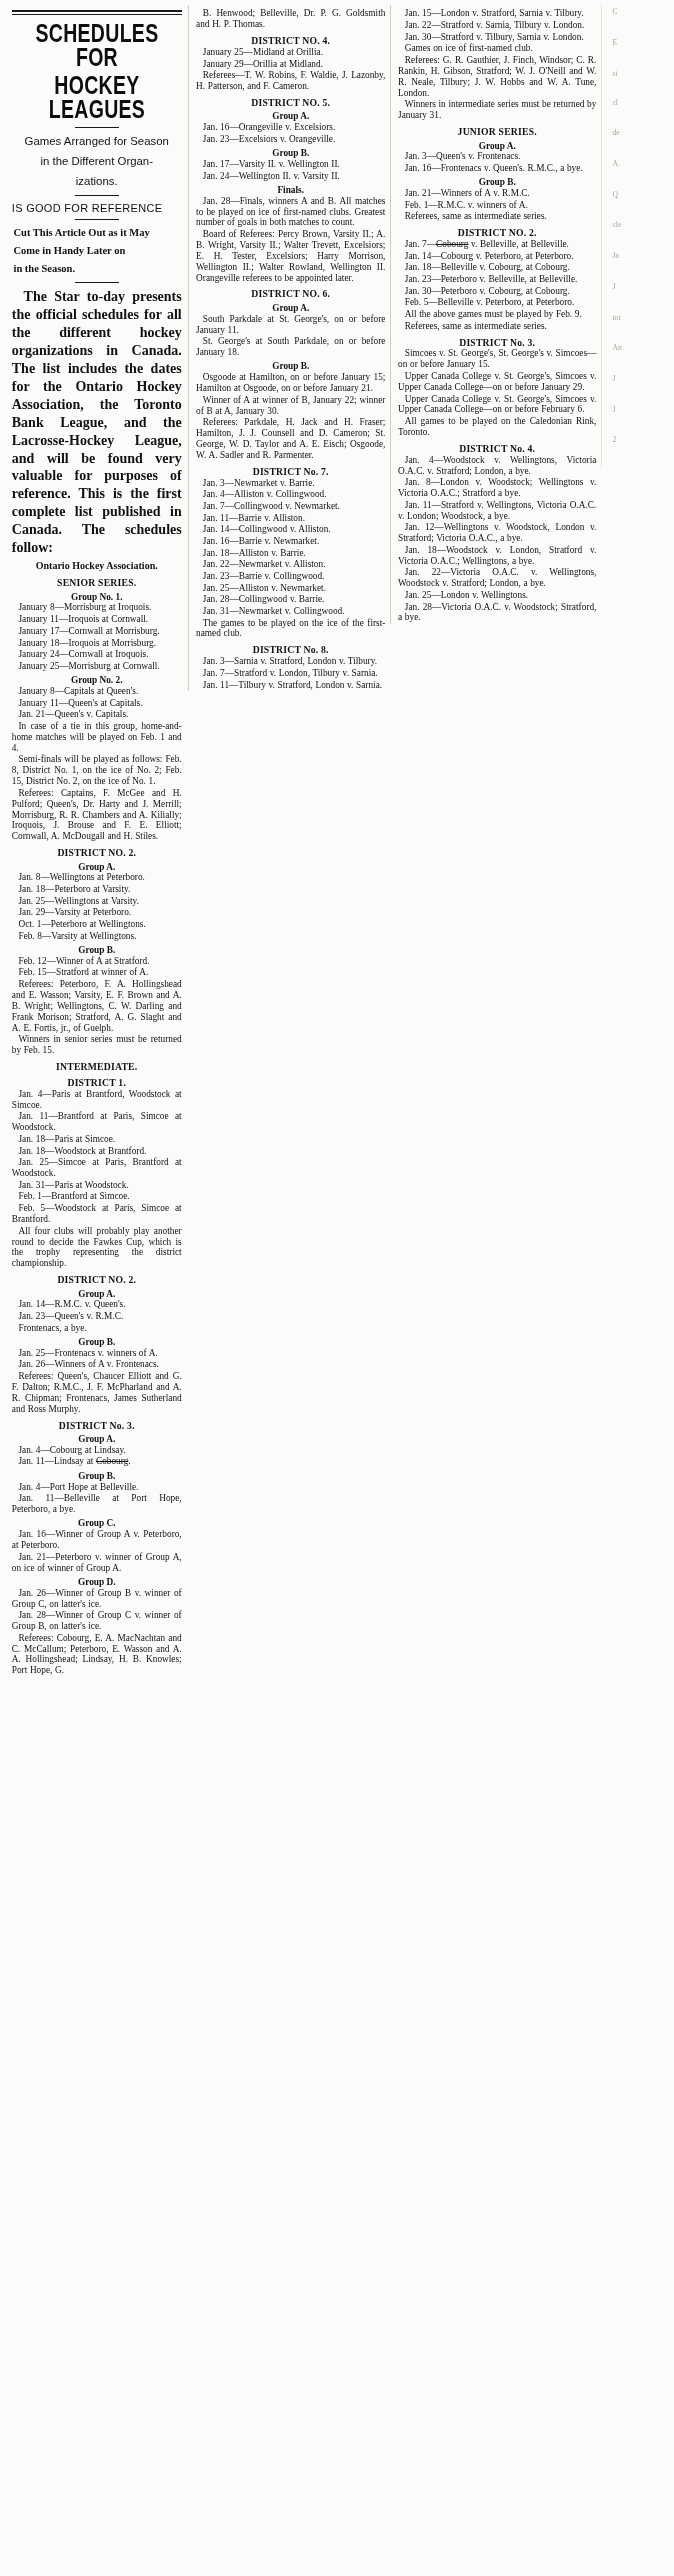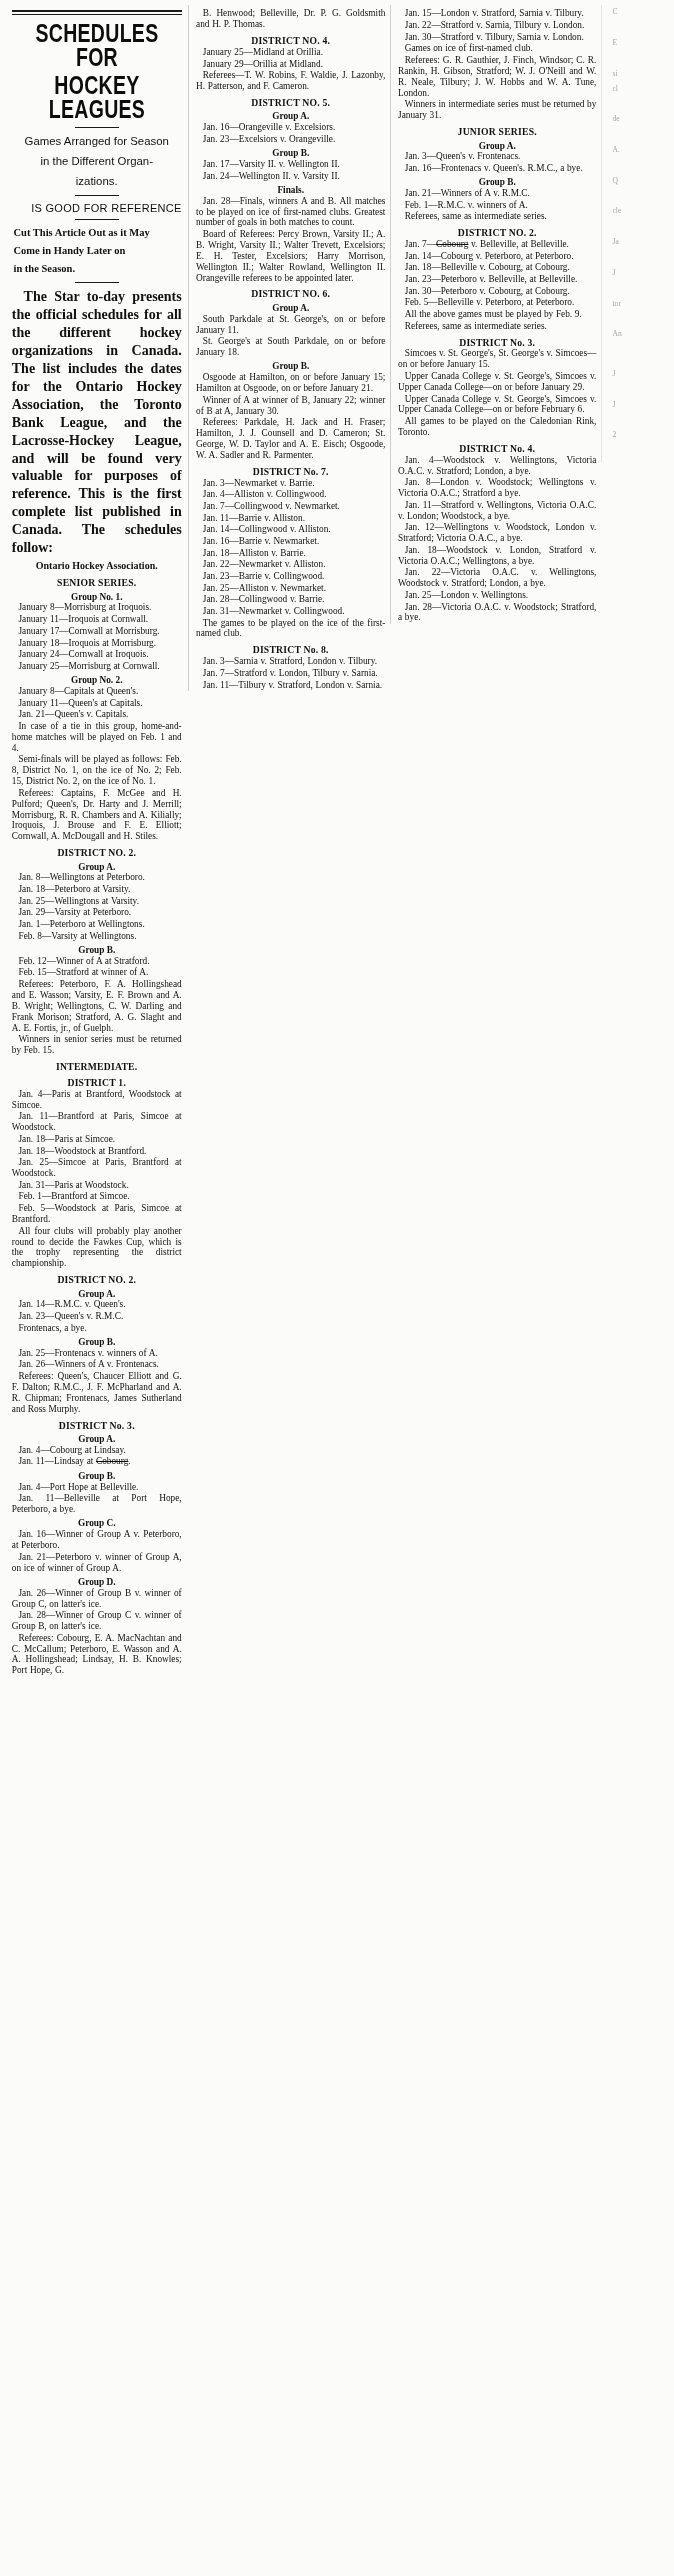--- a/index.html
+++ b/index.html
@@ -55,21 +55,21 @@
     line-height:1.32;
     text-align:center;
     font-weight:400;
     margin:5px 1.7px 1.7px 1.7px;
     color:#111;
   }
   .kicker{
     font-family:"Liberation Sans", sans-serif;
     font-size:11px;
     letter-spacing:0.3px;
-    text-align:right;
+    text-align:left;
     margin:5px 0 3.4px 0;
   }
   .cutline{
     font-family:"Liberation Serif", serif;
     font-weight:700;
     font-size:10.5px;
     line-height:1.3;
     text-align:left;
     margin:4.2px 1.7px;
   }
@@ -154,21 +154,21 @@
           <p class="t">Jan. 21—Queen's v. Capitals.</p>
           <p class="t">In case of a tie in this group, home-and-home matches will be played on Feb. 1 and 4.</p>
           <p class="t">Semi-finals will be played as follows: Feb. 8, District No. 1, on the ice of No. 2; Feb. 15, District No. 2, on the ice of No. 1.</p>
           <p class="t">Referees: Captains, F. McGee and H. Pulford; Queen's, Dr. Harty and J. Merrill; Morrisburg, R. R. Chambers and A. Kilially; Iroquois, J. Brouse and F. E. Elliott; Cornwall, A. McDougall and H. Stiles.</p>
           <div class="sec">DISTRICT NO. 2.</div>
           <div class="grp">Group A.</div>
           <p class="t">Jan. 8—Wellingtons at Peterboro.</p>
           <p class="t">Jan. 18—Peterboro at Varsity.</p>
           <p class="t">Jan. 25—Wellingtons at Varsity.</p>
           <p class="t">Jan. 29—Varsity at Peterboro.</p>
-          <p class="t">Jan. 1—Peterboro at Wellingtons.</p>
+          <p class="t">Oct. 1—Peterboro at Wellingtons.</p>
           <p class="t">Feb. 8—Varsity at Wellingtons.</p>
           <div class="grp">Group B.</div>
           <p class="t">Feb. 12—Winner of A at Stratford.</p>
           <p class="t">Feb. 15—Stratford at winner of A.</p>
           <p class="t">Referees: Peterboro, F. A. Hollingshead and E. Wasson; Varsity, E. F. Brown and A. B. Wright; Wellingtons, C. W. Darling and Frank Morison; Stratford, A. G. Slaght and A. E. Fortis, jr., of Guelph.</p>
           <p class="t">Winners in senior series must be returned by Feb. 15.</p>
           <div class="sec">INTERMEDIATE.</div>
           <div class="sec">DISTRICT 1.</div>
           <p class="t">Jan. 4—Paris at Brantford, Woodstock at Simcoe.</p>
           <p class="t">Jan. 11—Brantford at Paris, Simcoe at Woodstock.</p>
@@ -290,30 +290,30 @@
           <p class="t">Jan. 22—Victoria O.A.C. v. Wellingtons, Woodstock v. Stratford; London, a bye.</p>
           <p class="t">Jan. 25—London v. Wellingtons.</p>
           <p class="t">Jan. 28—Victoria O.A.C. v. Woodstock; Stratford, a bye.</p>
         </div>
     </div>
 
     <div class="col col-edge">
       <div id="edge-body">
           <p class="t fade" style="margin-bottom: 22px;">C</p>
           <p class="t fade" style="margin-bottom: 22px;">E</p>
-          <p class="t fade" style="margin-bottom: 6px;">si</p>
+          <p class="t fade" style="margin-bottom: 20px;">si</p>
           <p class="t fade" style="margin-bottom: 22px;">cl</p>
           <p class="t fade" style="margin-bottom: 22px;">de</p>
           <p class="t fade" style="margin-bottom: 22px;">A.</p>
           <p class="t fade" style="margin-bottom: 22px;">Q</p>
           <p class="t fade" style="margin-bottom: 22px;">cle</p>
           <p class="t fade" style="margin-bottom: 22px; margin-top: 8px;">Ja</p>
           <p class="t fade" style="margin-bottom: 22px;">J</p>
           <p class="t fade" style="margin-bottom: 22px;">tor</p>
-          <p class="t fade" style="margin-bottom: 31px;">An</p>
+          <p class="t fade" style="margin-bottom: 22px;">An</p>
           <p class="t fade" style="margin-bottom: 22px;">J</p>
           <p class="t fade" style="margin-bottom: 22px;">J</p>
           <p class="t fade" style="margin-bottom: 22px;">2</p>
         </div>
     </div>
 
   </div>
 </div>
 
 

